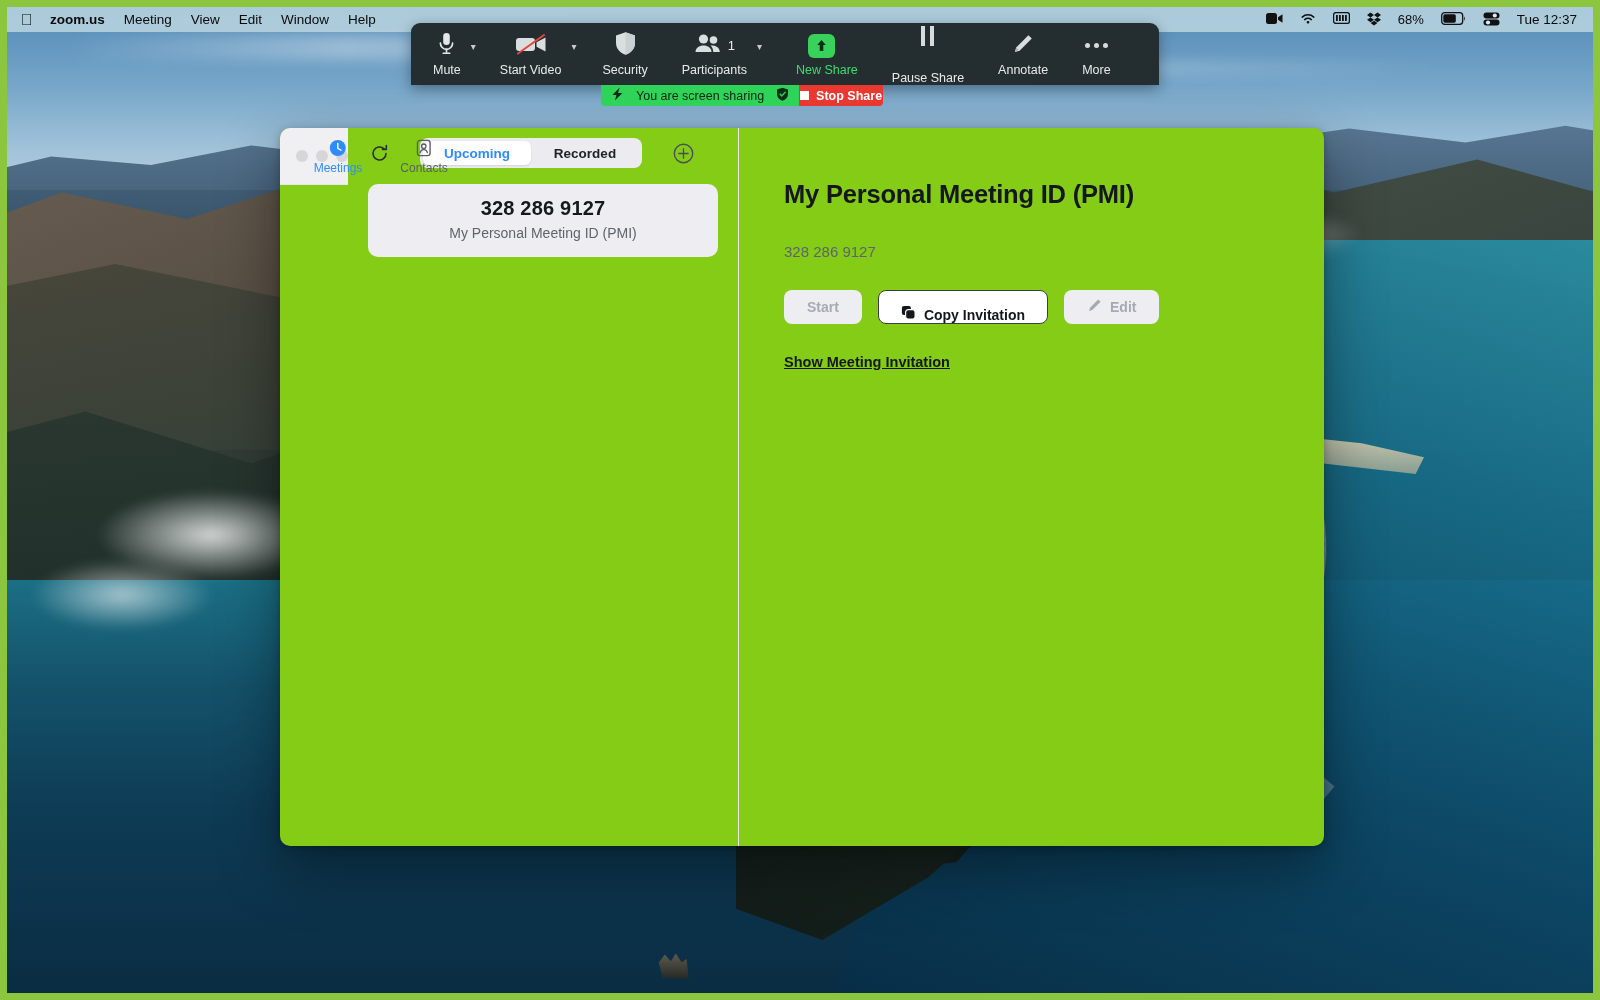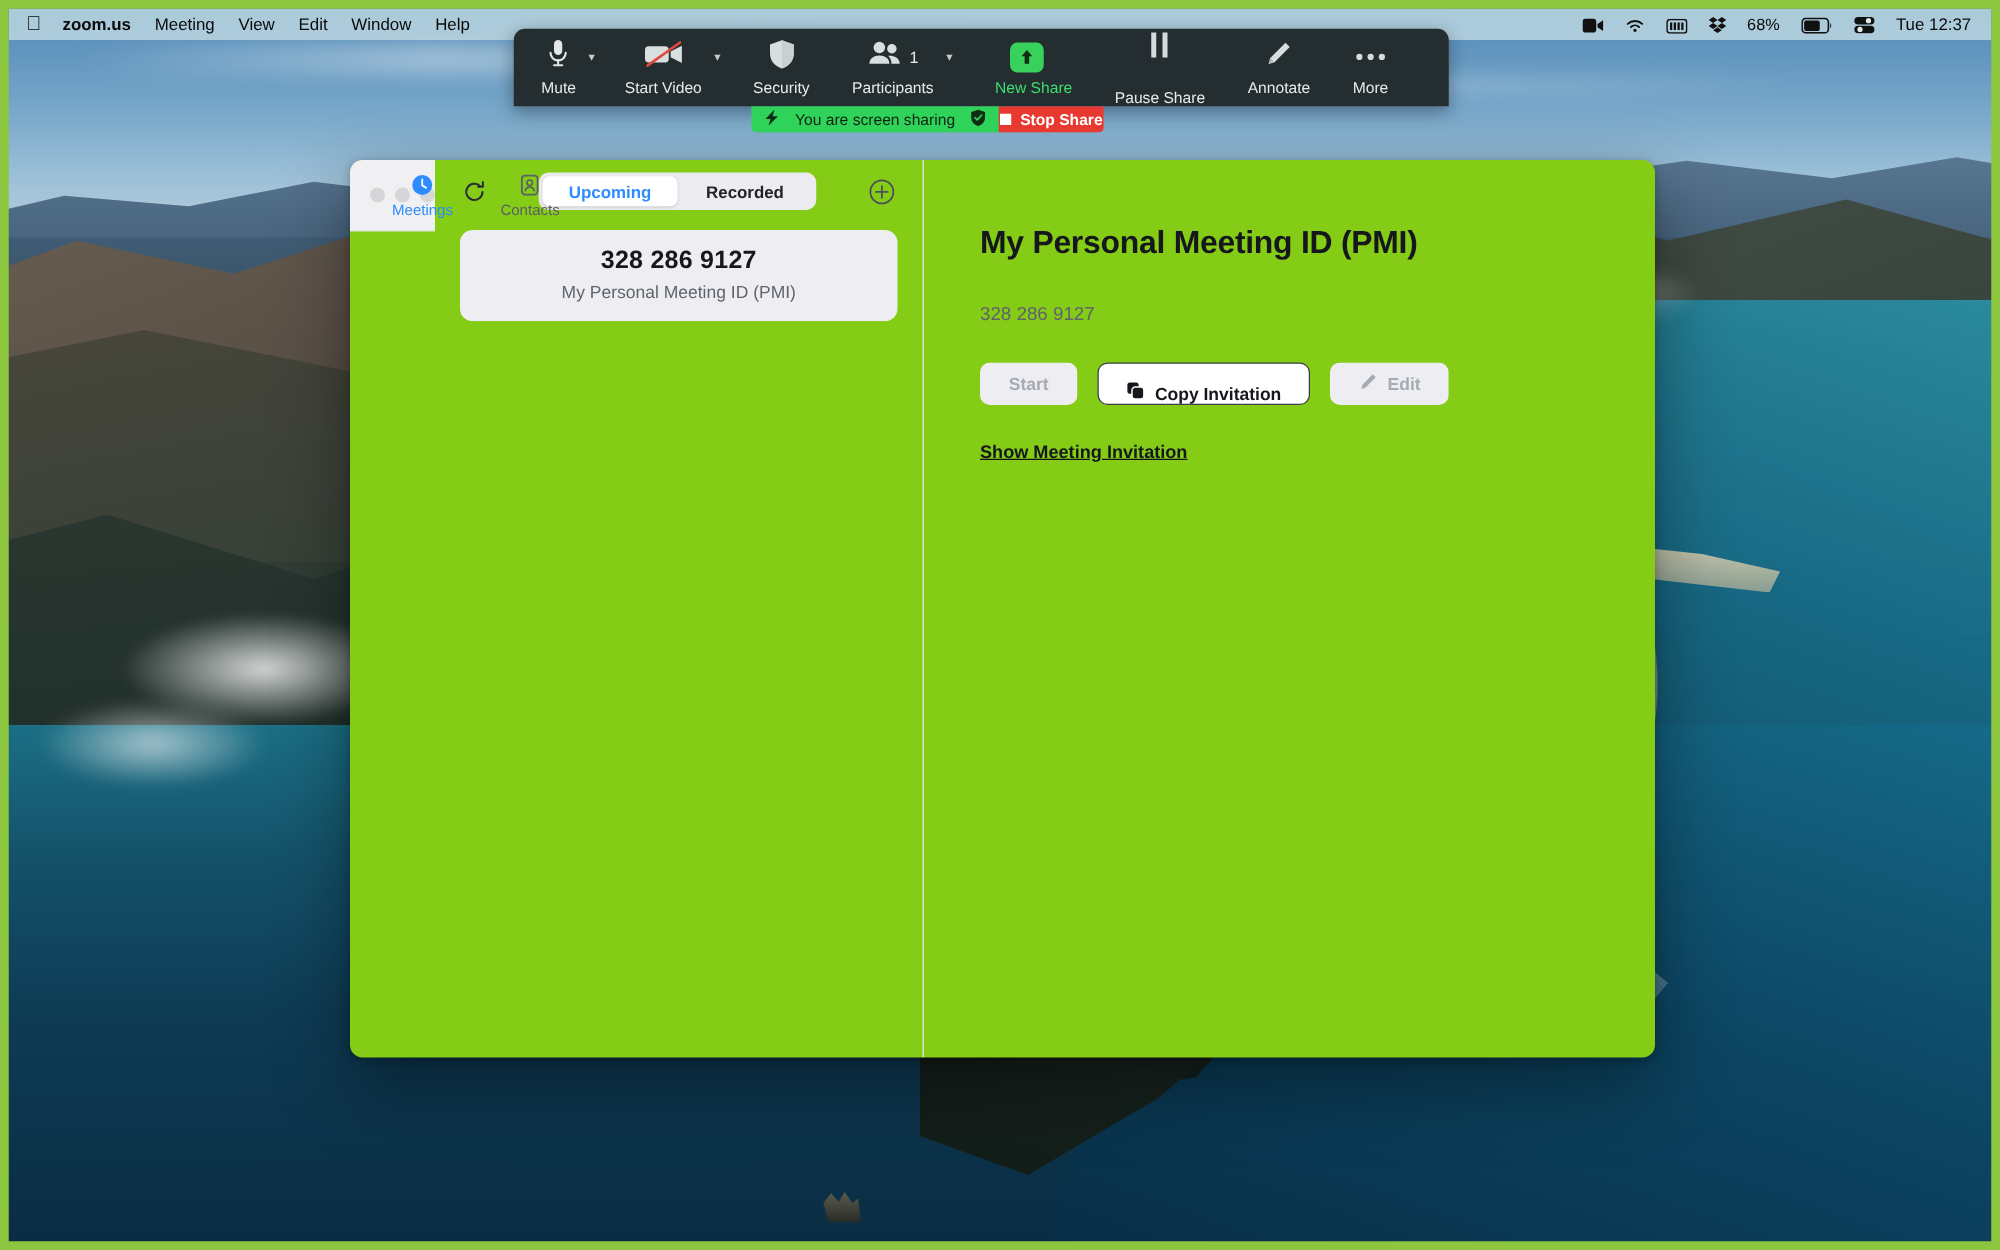--- a/index.html
+++ b/index.html
@@ -144,21 +144,21 @@
     background: rgba(190, 216, 226, .82);
     backdrop-filter: blur(14px);
     display: flex; align-items: center;
     z-index: 40;
     font-size: 13.5px;
     color: #0a0a0a;
   }
   #menubar .mb-left { display: flex; align-items: center; gap: 19px; padding-left: 14px; }
   #menubar .apple { font-size: 16px; line-height: 1; margin-right: -2px; }
   #menubar .mb-app { font-weight: bold; }
-  #menubar .mb-right { margin-left: auto; display: flex; align-items: flex-end; gap: 17px; padding-right: 16px; }
+  #menubar .mb-right { margin-left: auto; display: flex; align-items: flex-start; gap: 17px; padding-right: 16px; }
   .mb-item { cursor: default; white-space: nowrap; }
   .mb-icon { display: inline-flex; align-items: center; justify-content: center; }
   .batt-pct { font-size: 13px; }
 
   
   #zoom-toolbar {
     position: absolute; left: 411px; top: 23px; width: 748px; height: 62px;
     background: #242e31;
     border-radius: 9px 9px 0 0;
     display: flex; align-items: center;
@@ -243,21 +243,21 @@
     position: relative; cursor: pointer;
   }
   #avatar .dot {
     position: absolute; top: -2px; right: -2px;
     width: 9px; height: 9px; border-radius: 50%; background: #f5491f;
     border: 1.5px solid #fff;
   }
 
   #win-body { flex: 1; display: flex; min-height: 0; }
   #left-pane { width: 391px; border-right: 1px solid #e7e7ea; display: flex; flex-direction: column; }
-  #left-toolbar { height: 50px; display: flex; align-items: center; padding: 0 22px; gap: 31px; justify-content: space-between; }
+  #left-toolbar { height: 50px; display: flex; align-items: center; padding: 0 22px; gap: 31px; }
   #refresh-btn { cursor: pointer; display: flex; align-items: center; }
   #segmented {
     flex: 1; height: 30px; background: #ececf0; border-radius: 8px;
     display: flex; padding: 3px; max-width: 222px;
   }
   .seg {
     flex: 1; display: flex; align-items: center; justify-content: center;
     font-size: 13.5px; font-weight: bold; color: #21232a; border-radius: 6px; cursor: pointer;
   }
   .seg.active { background: #fff; color: #2d8cff; box-shadow: 0 1px 2px rgba(0,0,0,.10); }

